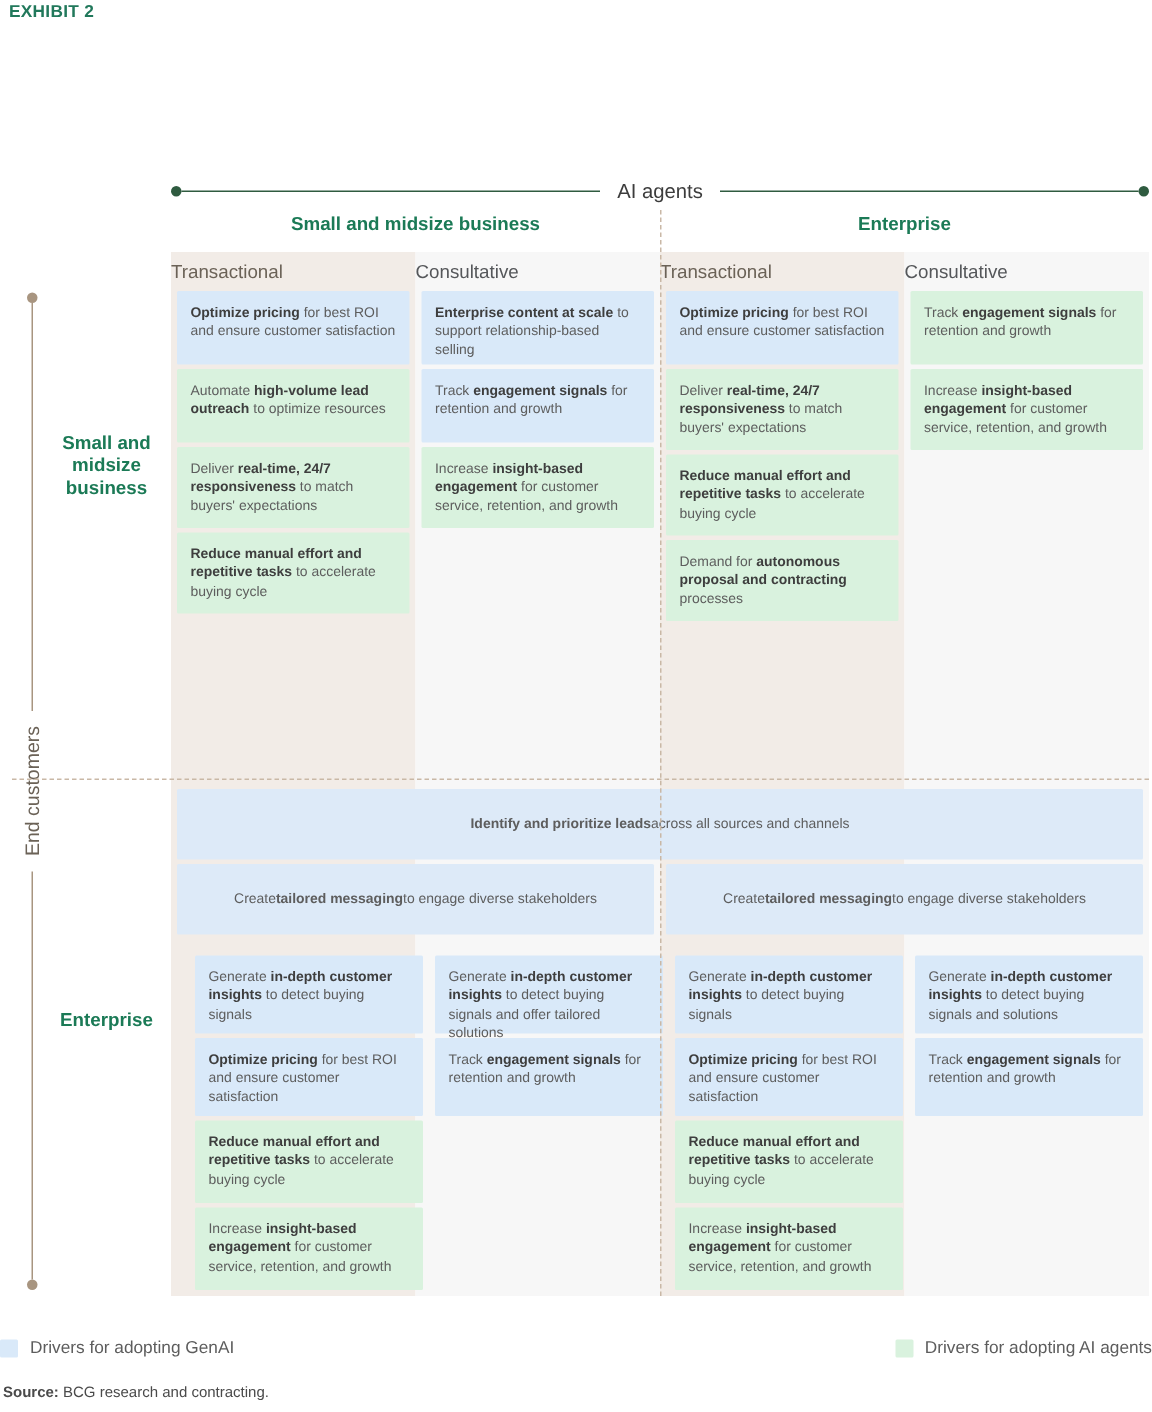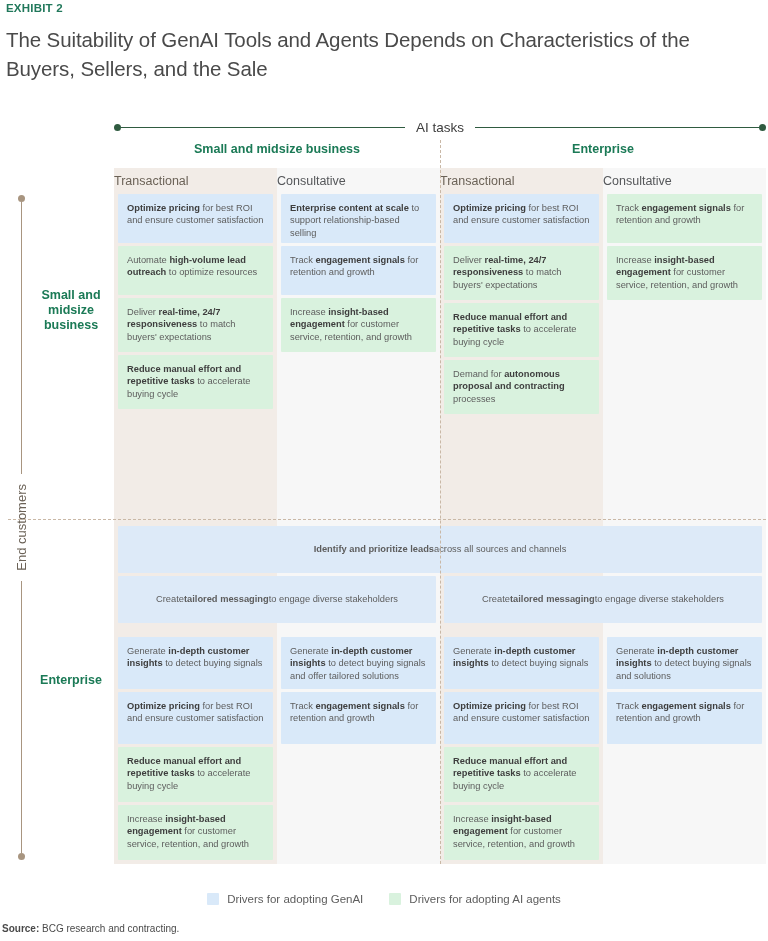--- a/index.html
+++ b/index.html
@@ -176,21 +176,21 @@
     left: 440px; top: 140px;
     width: 0; height: 724px;
     border-left: 1px dashed #c9b8a6;
   }
 
   
   .legend {
     position: absolute;
     left: 0; top: 893px;
     width: 768px;
-    display: flex; justify-content: center; align-items: center;
+    display: flex; justify-content: space-between; align-items: center;
     gap: 26px;
   }
   .legend-item { display: flex; align-items: center; gap: 8px; }
   .legend-swatch { width: 12px; height: 12px; border-radius: 1px; }
   .legend-swatch.genai { background: #d9e9f9; }
   .legend-swatch.agents { background: #d9f2de; }
   .legend-label { font-size: 11.5px; color: #5d5d5d; }
 
   
   .source {
@@ -200,26 +200,25 @@
     color: #4a4a4a;
   }
   .source b { font-weight: 700; }
 </style>
 </head>
 <body>
 
 <div class="page">
 
   <div class="exhibit-label">EXHIBIT 2</div>
-  <div class="title">The Suitability of GenAI Tools and Agents Depends on Characteristics of the Buyers, Sellers, and the Sale</div>
 
   <div class="ai-users-axis">
     <span class="axis-dot"></span>
     <span class="axis-line"></span>
-    <span class="axis-title">AI tasks</span>
+    <span class="axis-title">AI agents</span>
     <span class="axis-line"></span>
     <span class="axis-dot"></span>
   </div>
 
   <div class="group-headers">
     <div class="group-header">Small and midsize business</div>
     <div class="group-header">Enterprise</div>
   </div>
 
   <div class="col-bands">
@@ -282,21 +281,21 @@
         <div class="span-block">
           <div class="span-half">
             <div class="span-row genai" style="height: 47px;">Create <b>tailored messaging</b> to engage diverse stakeholders</div>
           </div>
           <div class="span-half">
             <div class="span-row genai" style="height: 47px;">Create <b>tailored messaging</b> to engage diverse stakeholders</div>
           </div>
         </div>
       </div>
 
-    <div class="block" id="ent-block" style="margin-top: 11px; align-items: flex-start;">
+    <div class="block" id="ent-block" style="margin-top: 11px; align-items: flex-start; padding-left: 12px;">
       <div class="col" id="ent-col1">
           <div class="cell genai" style="height: 52px;">Generate <b>in-depth customer insights</b> to detect buying signals</div>
           <div class="cell genai" style="height: 52px;"><b>Optimize pricing</b> for best ROI and ensure customer satisfaction</div>
           <div class="cell agents" style="height: 55px;"><b>Reduce manual effort and repetitive tasks</b> to accelerate buying cycle</div>
           <div class="cell agents" style="height: 55px;">Increase <b>insight-based engagement</b> for customer service, retention, and growth</div>
         </div>
       <div class="col" id="ent-col2">
           <div class="cell genai" style="height: 52px;">Generate <b>in-depth customer insights</b> to detect buying signals and offer tailored solutions</div>
           <div class="cell genai" style="height: 52px;">Track <b>engagement signals</b> for retention and growth</div>
         </div>

